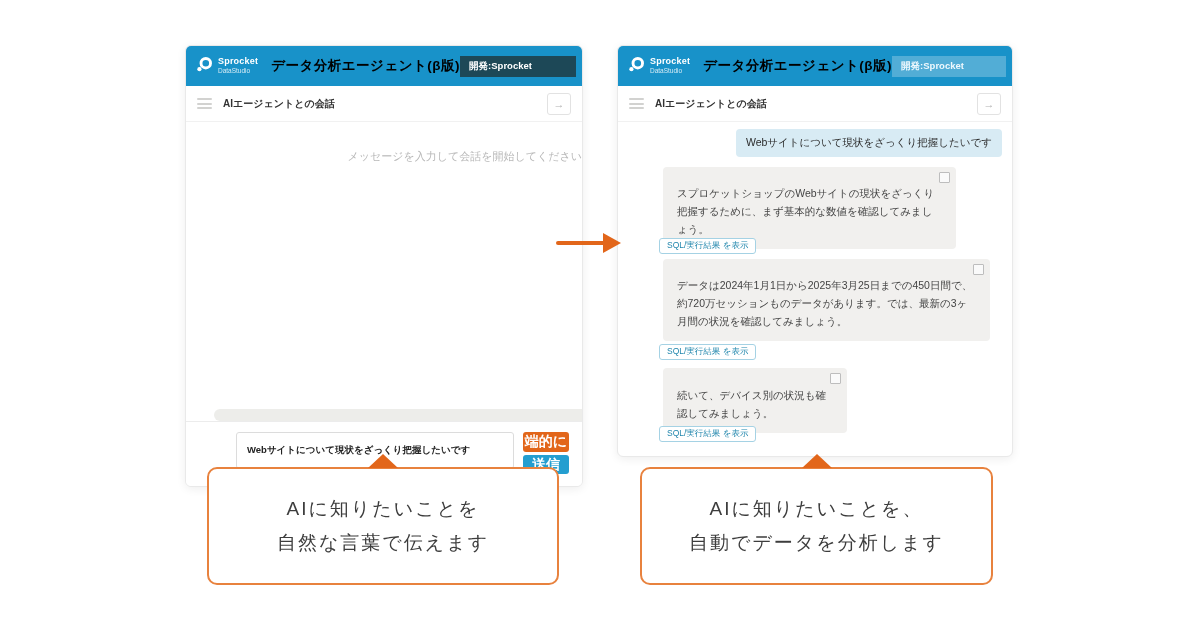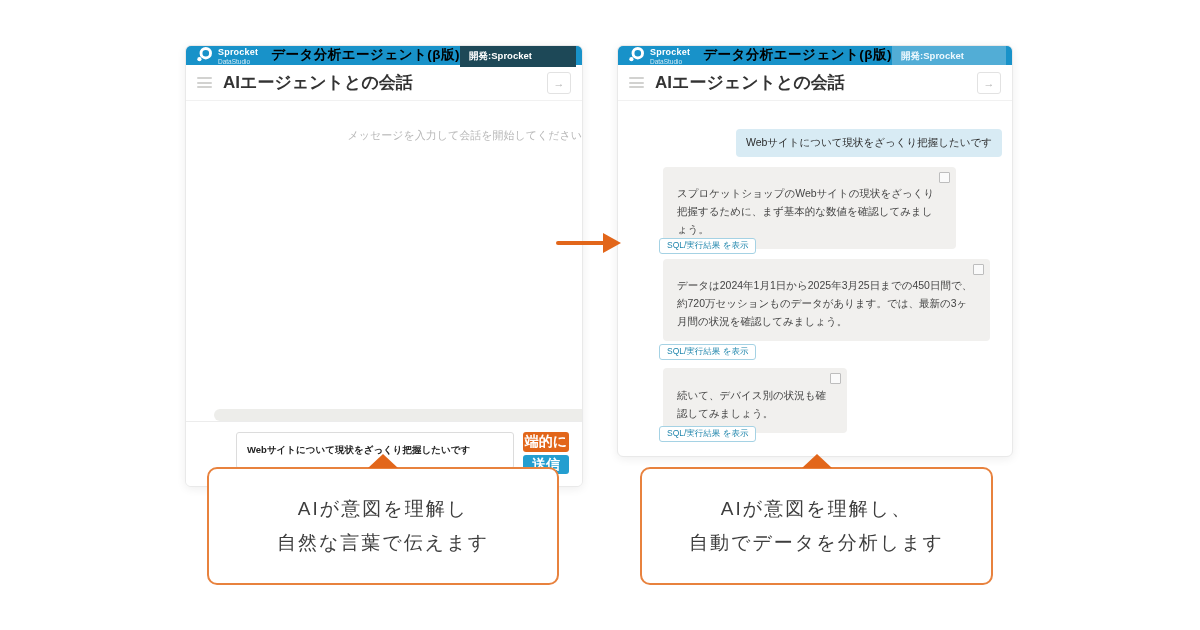--- a/index.html
+++ b/index.html
@@ -11,42 +11,42 @@
 
   
   .window {
     position:absolute; background:#fff; border:1px solid #e9e9e9; border-radius:6px;
     box-shadow:0 2px 10px rgba(0,0,0,.07); overflow:hidden;
   }
   #left-window  { left:185px; top:45px; width:398px; height:442px; }
   #right-window { left:617px; top:45px; width:396px; height:412px; }
 
   .app-header {
-    height:19px; background:var(--header_blue,#1892c9);
-    display:flex; align-items:flex-start; padding:0 6px 0 10px;
+    height:40px; background:var(--header_blue,#1892c9);
+    display:flex; align-items:center; padding:0 6px 0 10px;
   }
   .logo { display:flex; align-items:center; gap:5px; flex:0 0 auto; }
   .logo-text { line-height:1; color:#fff; }
   .logo-name { font-size:9px; font-weight:bold; letter-spacing:.2px; }
   .logo-sub  { font-size:6.5px; opacity:.82; margin-top:2px; }
   .app-title { color:#000000; font-weight:bold; font-size:13.5px; margin-left:13px; letter-spacing:.5px; white-space:nowrap; }
   .dev-badge {
     margin-left:auto; width:126px; padding:4px 9px; font-size:9.5px; font-weight:bold;
     color:#fff; white-space:nowrap;
   }
   .dev-badge.dark  { background:var(--badge_dark,#1d4857); }
   .dev-badge.light { background:rgba(255,255,255,.25); color:#eef8fd; }
 
   .conv-header {
     height:36px; display:flex; align-items:center; padding:0 11px;
     border-bottom:1px solid #f1f1f1; background:#fff;
   }
   .menu-icon { width:15px; height:11px; display:flex; flex-direction:column; justify-content:space-between; cursor:pointer; }
   .menu-icon span { display:block; height:2px; background:#d2d2d0; border-radius:1px; }
-  .conv-title { font-size:17px; font-weight:bold; color:#333; margin-left:11px; }
+  .conv-title { font-size:10px; font-weight:bold; color:#333; margin-left:11px; }
   .forward-btn {
     margin-left:auto; width:24px; height:22px; border:1px solid #e2e2e2; border-radius:3px;
     background:#fff; color:#b0b0b0; font-size:11px; display:flex; align-items:center; justify-content:center;
   }
 
   .empty-msg { text-align:right; color:#b8b8b8; font-size:11px; padding-top:27px; }
 
   
   .scroll-band { position:absolute; left:28px; right:0; top:363px; height:12px; background:#ededea; border-radius:7px 0 0 7px; }
   .composer { position:absolute; left:0; right:0; top:375px; bottom:0; background:#fff; border-top:1px solid #ececec; }
@@ -205,21 +205,21 @@
     <span>続いて、デバイス別の状況も確認してみましょう。</span>
   </div>
   <button class="sql-btn sql-3">SQL/実行結果 を表示</button>
 </div>
 
 <div class="arrow-line"></div>
 <div class="arrow-head"></div>
 
 <div class="callout" id="callout-left">
   <div class="callout-tri"></div>
-  <div class="callout-line">AIが意図を理解し</div>
+  <div class="callout-line">AIに知りたいことを</div>
   <div class="callout-line">自然な言葉で伝えます</div>
 </div>
 
 <div class="callout" id="callout-right">
   <div class="callout-tri"></div>
-  <div class="callout-line">AIが意図を理解し、</div>
+  <div class="callout-line">AIに知りたいことを、</div>
   <div class="callout-line">自動でデータを分析します</div>
 </div>
 
 </body></html>

